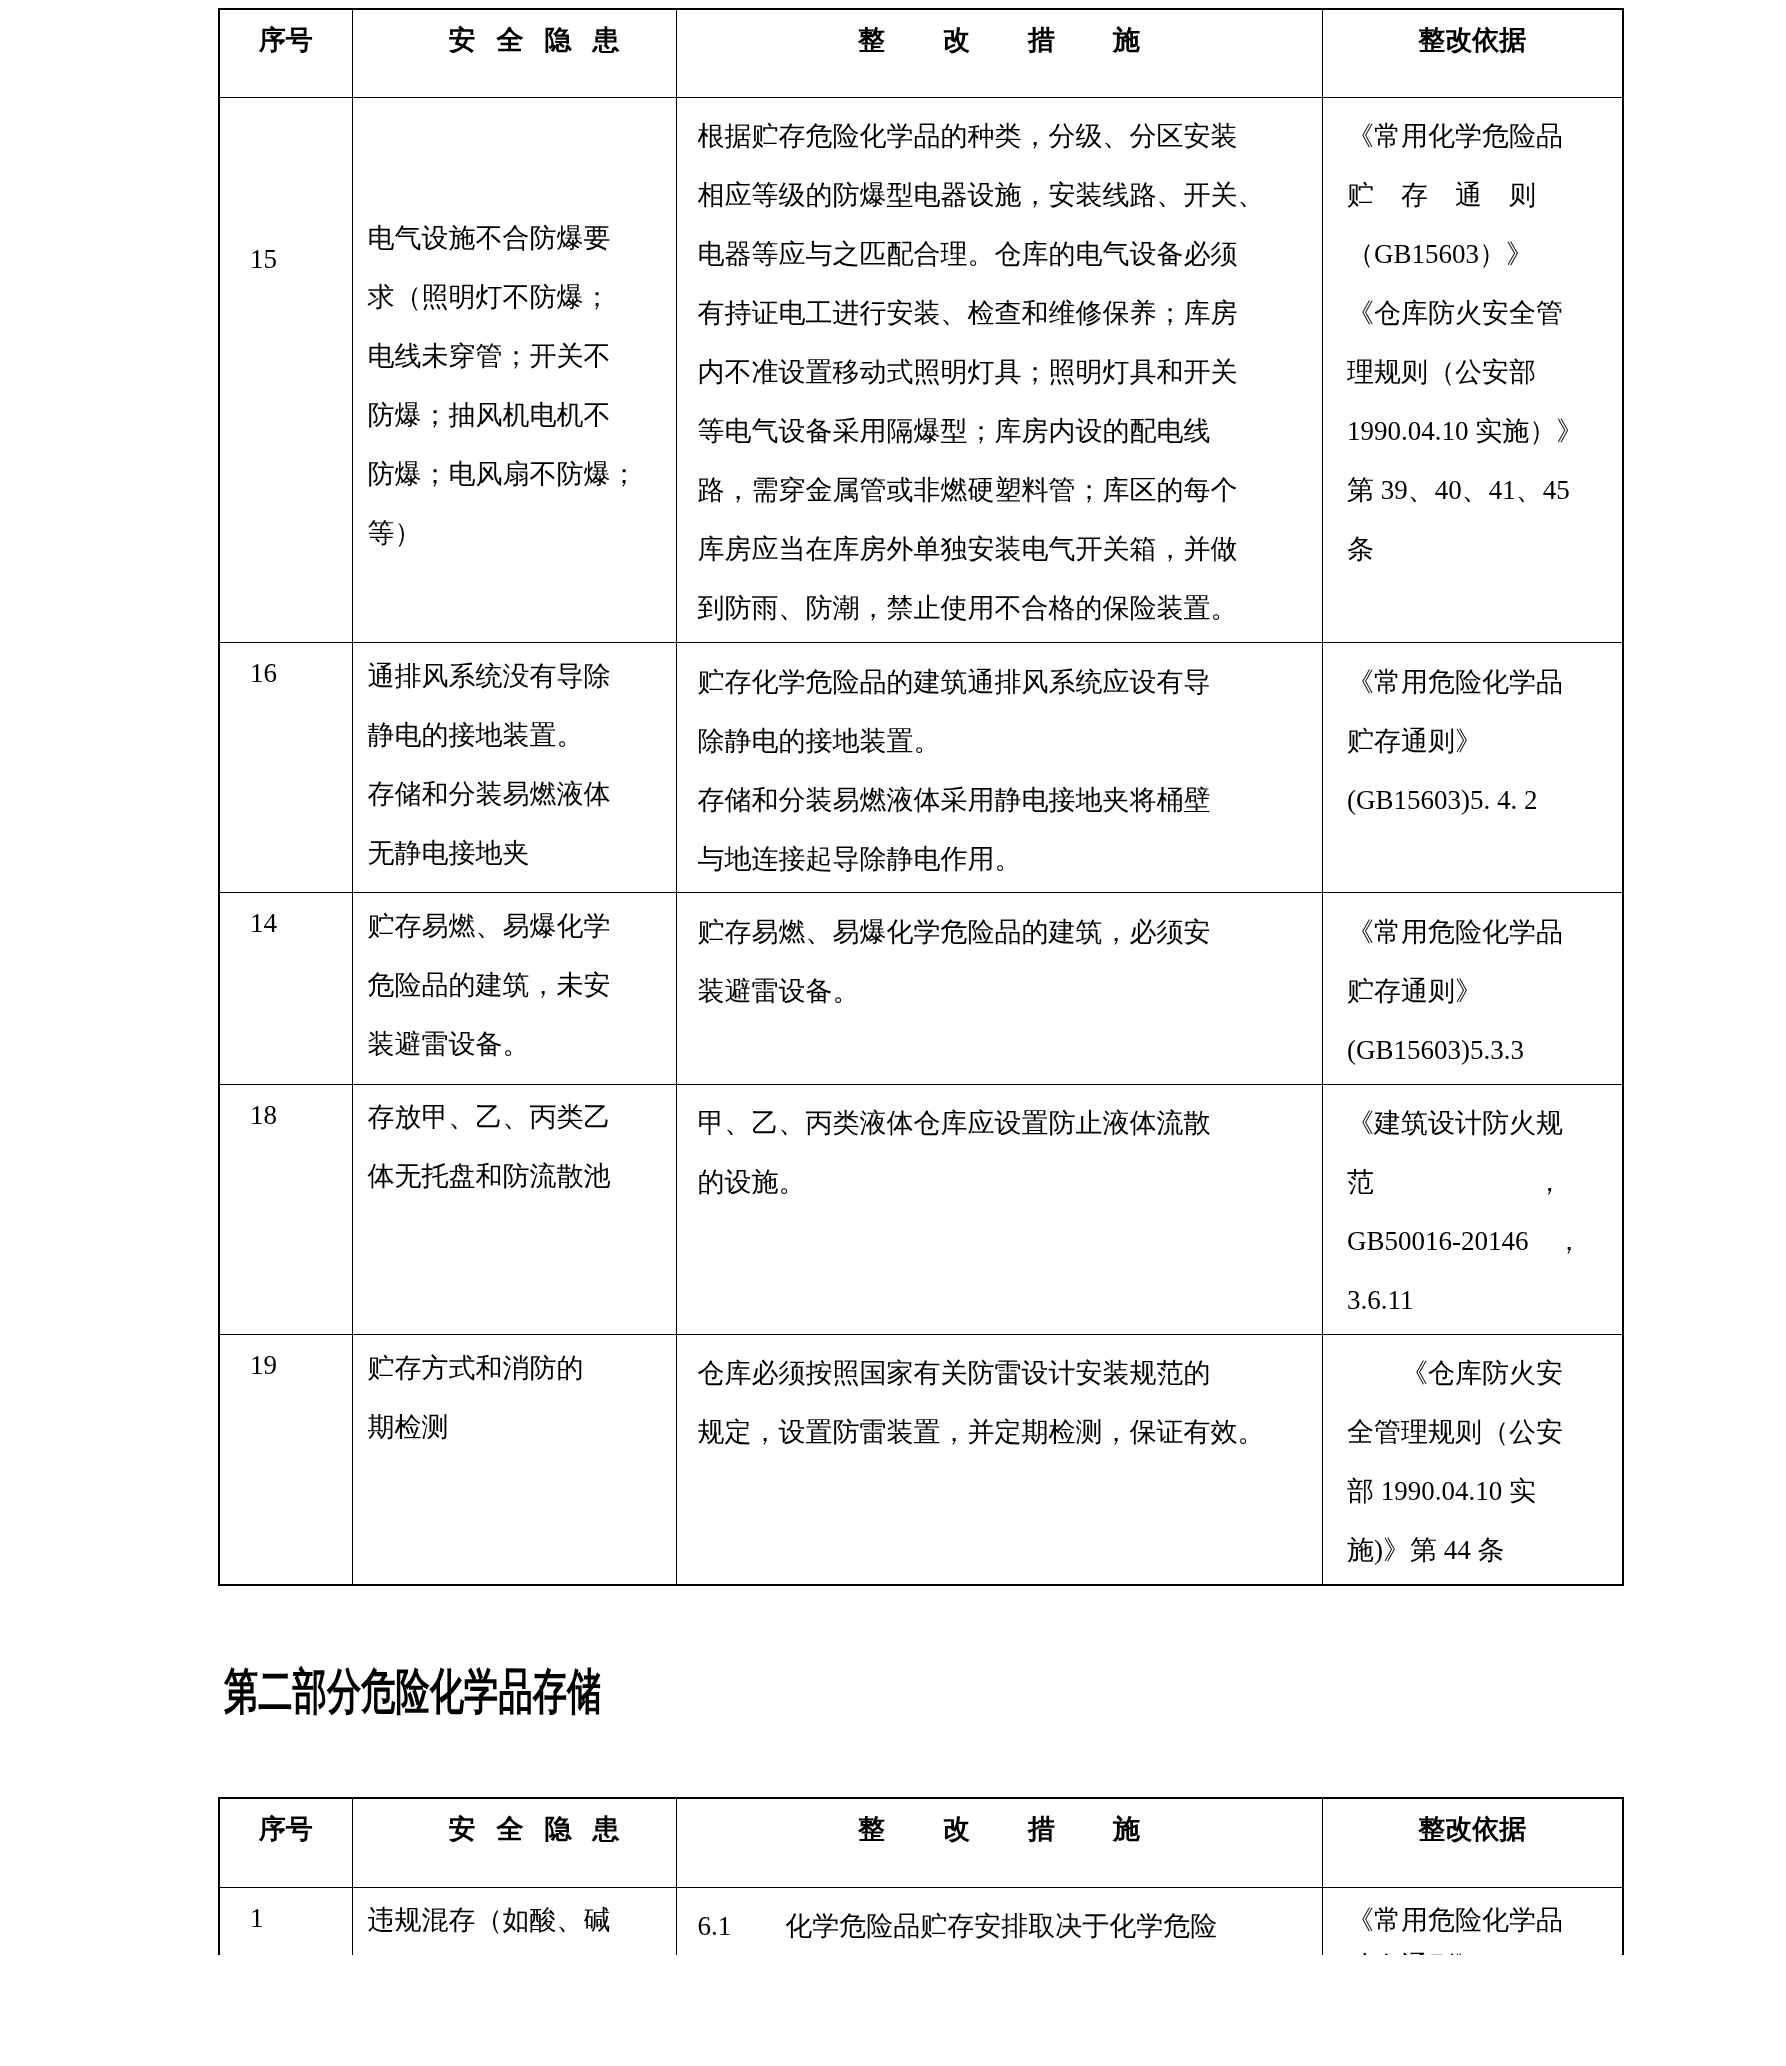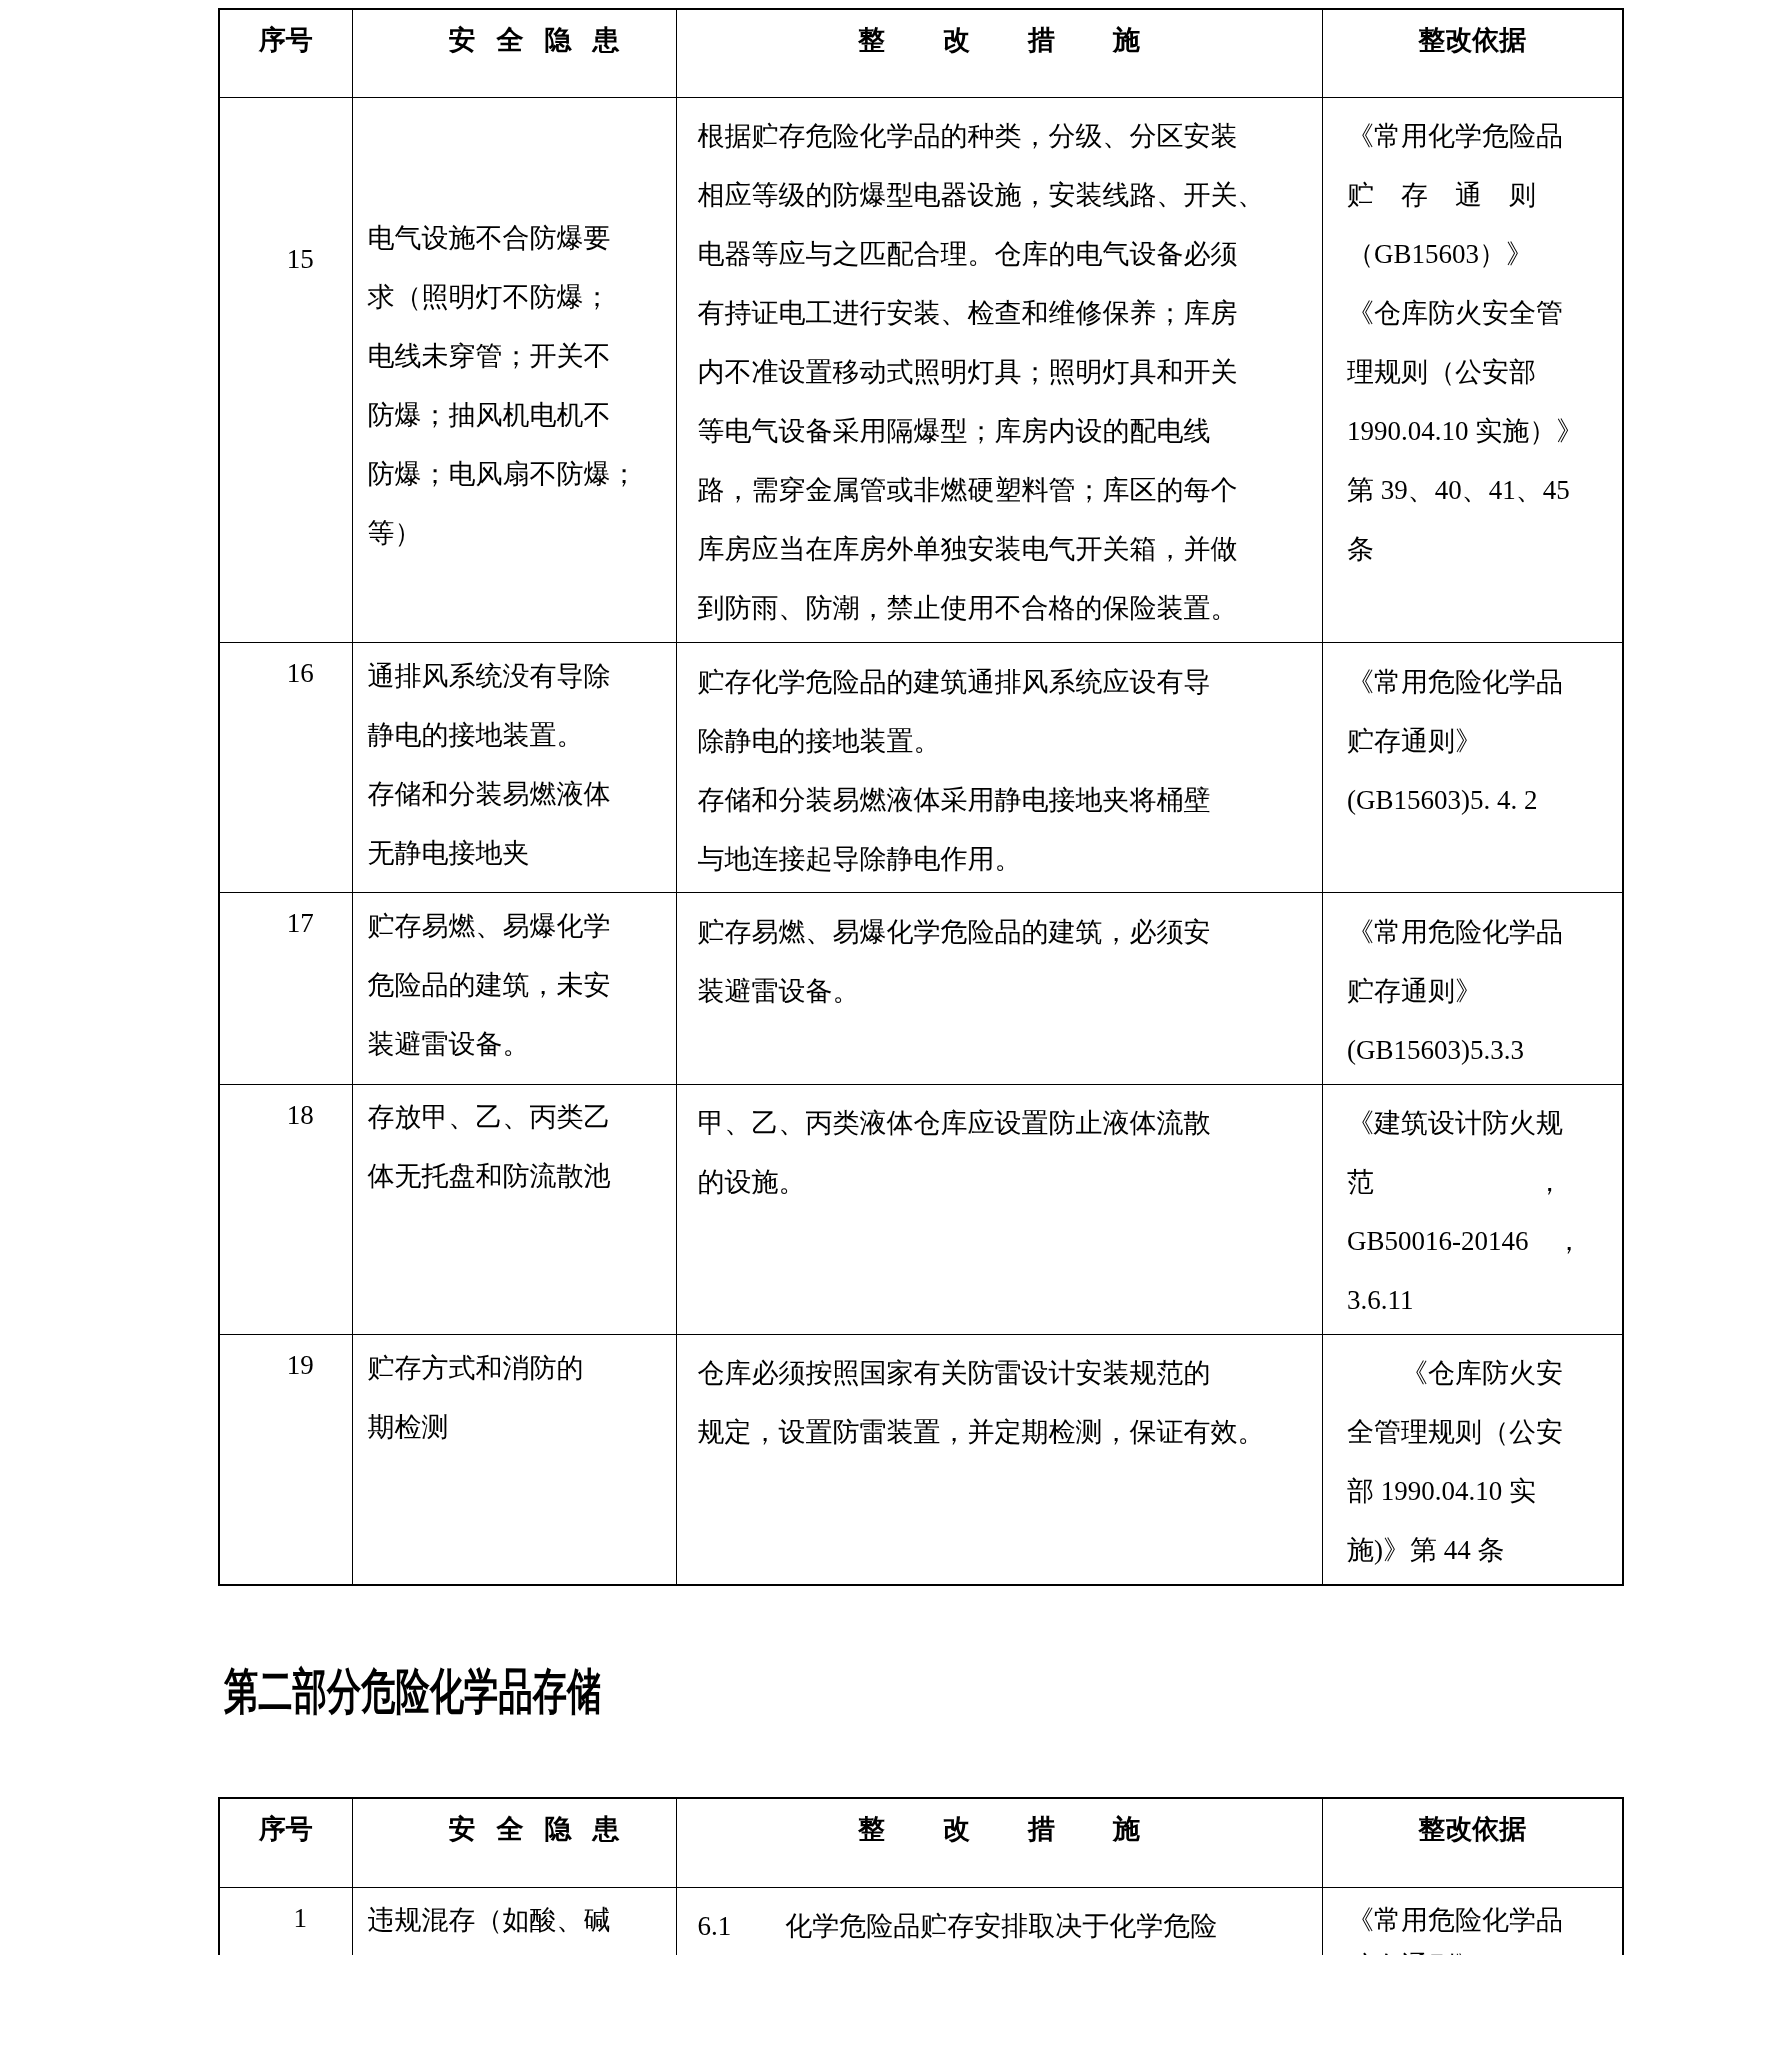--- a/index.html
+++ b/index.html
@@ -32,21 +32,21 @@
     font-weight:bold;
     font-size:32px;
     text-align:center;
     vertical-align:middle;
     white-space:nowrap;
     line-height:32px;
   }
   td.hcell.ls-mid{letter-spacing:21px;text-indent:21px;padding-left:41px;}
   td.hcell.ls-wide{letter-spacing:58px;text-indent:58px;}
   td.seq{
-    text-align:center;
+    text-align:left;
     vertical-align:middle;
     font-size:29px;
     padding-left:30px;
   }
   td.seq.seq-high{vertical-align:top;padding-top:132px;}
   td.hazard{
     vertical-align:middle;
     padding:3.8px 5.6px 3.8px 15px;
   }
   td.hazard.hz-low{vertical-align:top;padding-top:111px;}
@@ -142,21 +142,21 @@
 无静电接地夹</td>
       <td class="measure">贮存化学危险品的建筑通排风系统应设有导
 除静电的接地装置。
 存储和分装易燃液体采用静电接地夹将桶壁
 与地连接起导除静电作用。</td>
       <td class="basis">《常用危险化学品
 贮存通则》
 (GB15603)5. 4. 2</td>
     </tr>
     <tr style="height:180px">
-      <td class="seq">17</td>
+      <td class="seq">14</td>
       <td class="hazard">贮存易燃、易爆化学
 危险品的建筑，未安
 装避雷设备。</td>
       <td class="measure">贮存易燃、易爆化学危险品的建筑，必须安
 装避雷设备。</td>
       <td class="basis">《常用危险化学品
 贮存通则》
 (GB15603)5.3.3</td>
     </tr>
     <tr style="height:232px">

